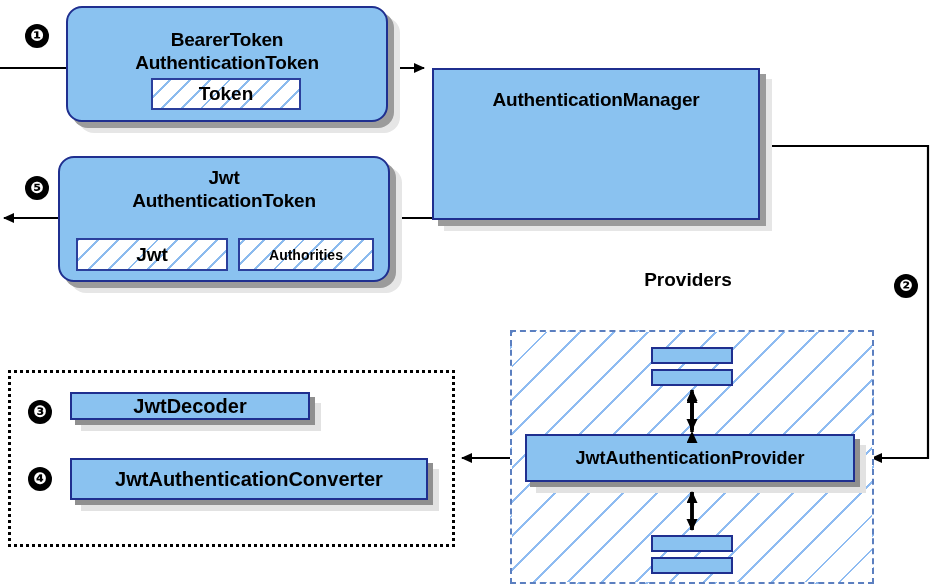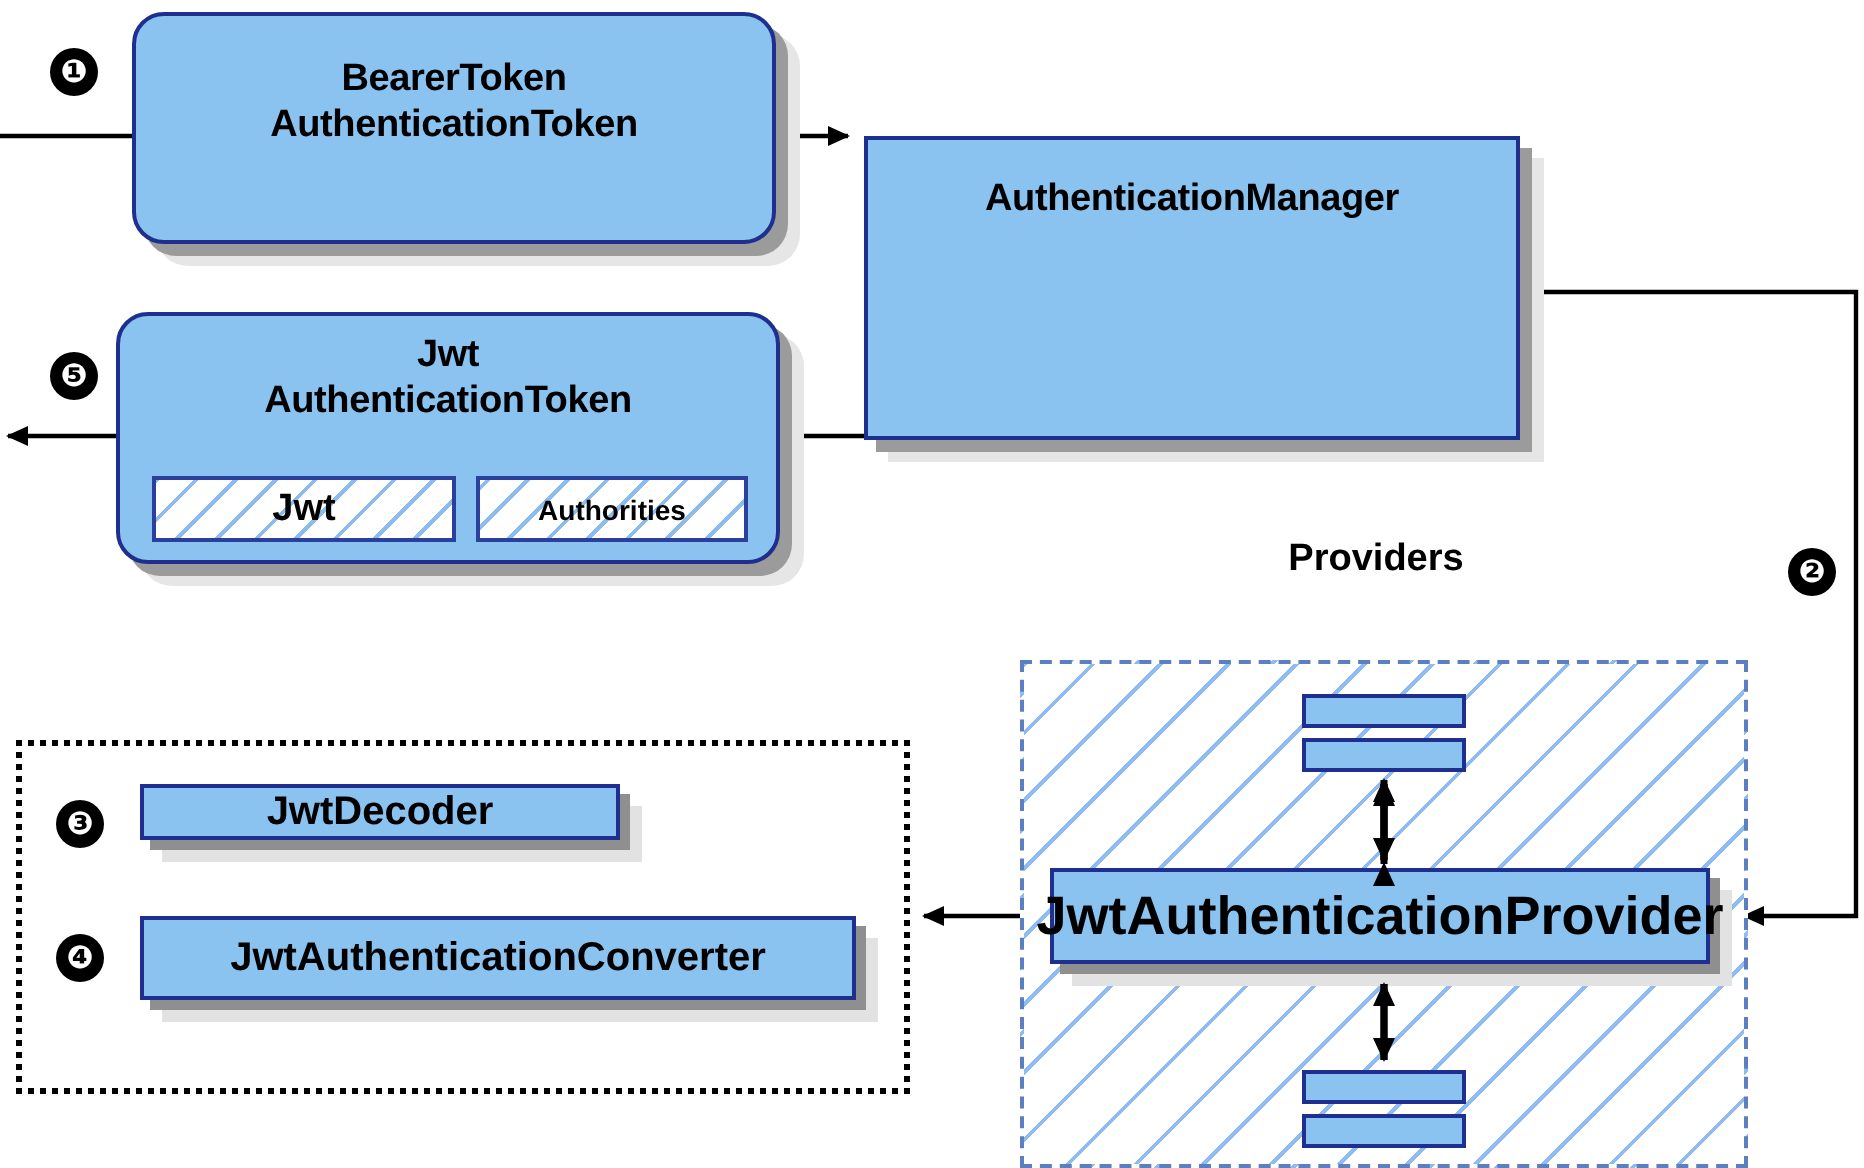--- a/index.html
+++ b/index.html
@@ -144,20 +144,23 @@
 
     <path d="M 760,146 L 928,146 L 928,458 L 872,458" fill="none" stroke="#000" stroke-width="2.2" marker-end="url(#arrL)"></path>
 
     <line x1="520" y1="458" x2="462" y2="458" stroke="#000" stroke-width="2.2" marker-end="url(#arrL)"></line>
   </svg>
 
   <div class="node round shadow1 title" style="left:66px; top:6px; width:322px; height:116px; padding-top:20px;">
     <div>BearerToken</div>
     <div>AuthenticationToken</div>
   </div>
+  <div class="hatch-box" style="left:151px; top:78px; width:150px; height:32px; font-size:19px;">
+    <span>Token</span>
+  </div>
 
   <div class="node shadow1 title" style="left:432px; top:68px; width:328px; height:152px; padding-top:18px;">
     <div>AuthenticationManager</div>
   </div>
 
   <div class="node round shadow1 title" style="left:58px; top:156px; width:332px; height:126px; padding-top:8px;">
     <div>Jwt</div>
     <div>AuthenticationToken</div>
   </div>
   <div class="hatch-box" style="left:76px; top:238px; width:152px; height:33px; font-size:19px;">
@@ -172,21 +175,21 @@
   </div>
 
   <div class="providers-box" style="left:510px; top:330px; width:364px; height:254px;"></div>
 
   <div class="bar" style="left:651px; top:347px; width:82px; height:17px;"></div>
   <div class="bar" style="left:651px; top:369px; width:82px; height:17px;"></div>
 
   <div class="bar" style="left:651px; top:535px; width:82px; height:17px;"></div>
   <div class="bar" style="left:651px; top:557px; width:82px; height:17px;"></div>
 
-  <div class="node shadow2" style="left:525px; top:434px; width:330px; height:48px; font-size:27px; display:flex; align-items:center; justify-content:center;">
+  <div class="node shadow2" style="left:525px; top:434px; width:330px; height:48px; font-size:18px; display:flex; align-items:center; justify-content:center;">
     <span>JwtAuthenticationProvider</span>
   </div>
 
   <div class="dotted-box" style="left:8px; top:370px; width:447px; height:177px;"></div>
 
   <div class="node shadow2" style="left:70px; top:392px; width:240px; height:28px; font-size:20px; display:flex; align-items:center; justify-content:center;">
     <span>JwtDecoder</span>
   </div>
 
   <div class="node shadow2" style="left:70px; top:458px; width:358px; height:42px; font-size:20px; display:flex; align-items:center; justify-content:center;">

